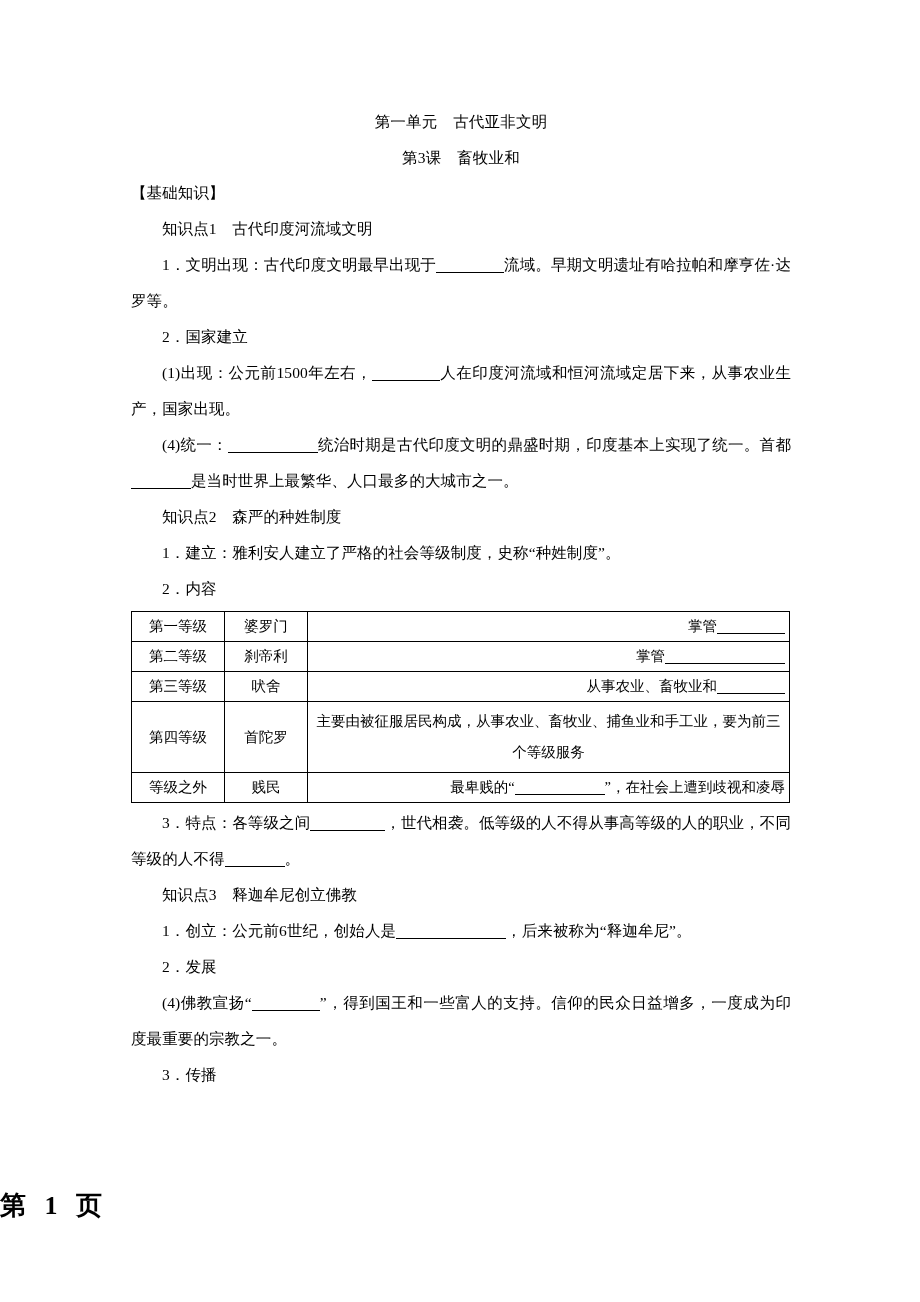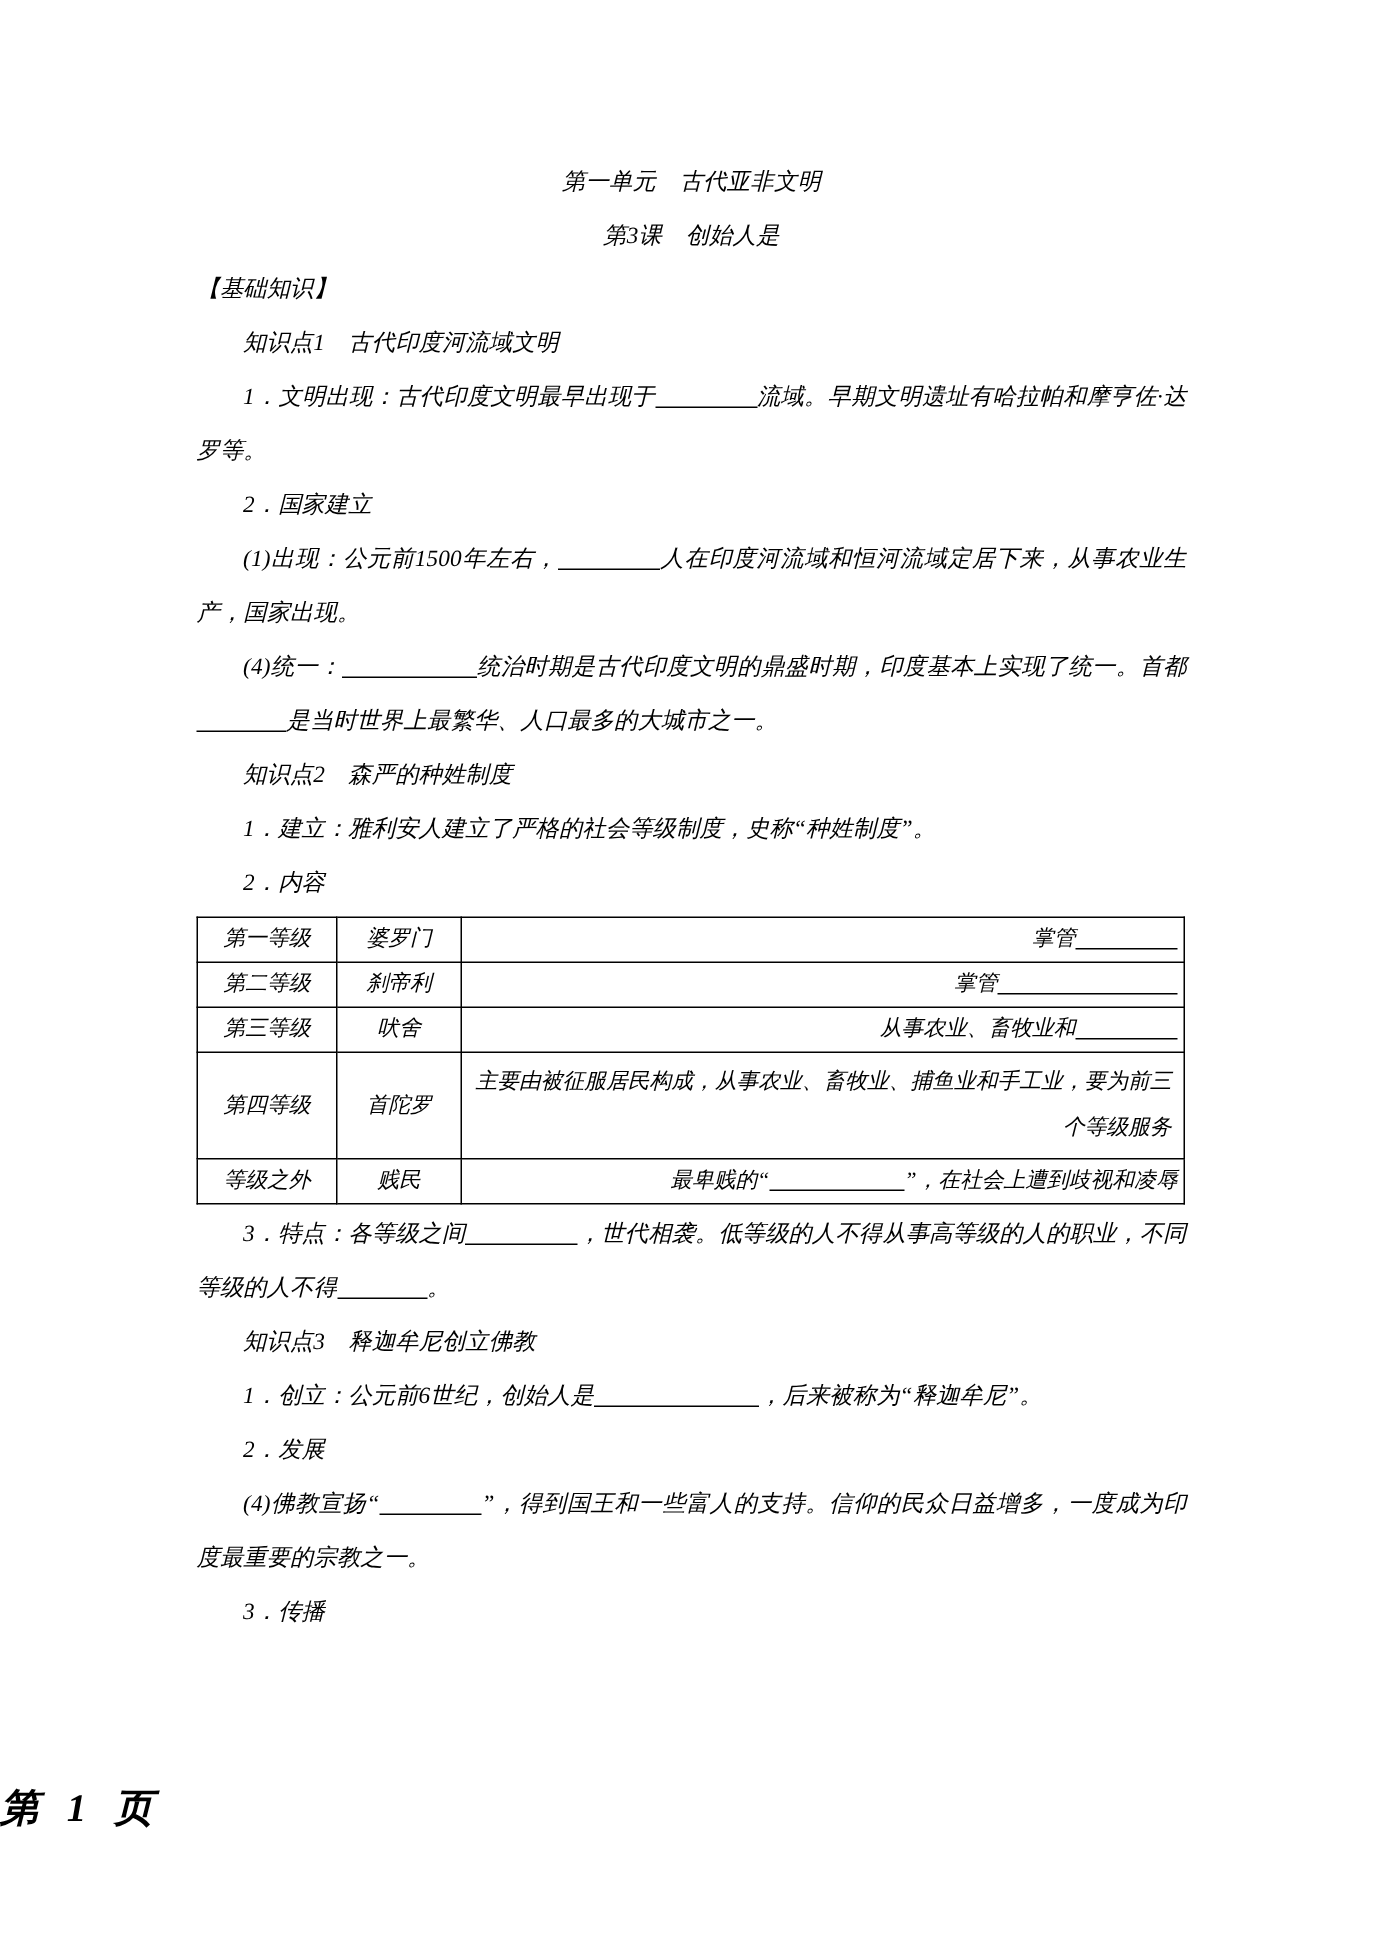--- a/index.html
+++ b/index.html
@@ -14,21 +14,20 @@
     position: relative;
     font-family: "Liberation Serif", "DejaVu Serif", serif;
     color: #000000;
     overflow: hidden;
   }
   .page {
     position: absolute;
     left: 0; top: 0;
     width: 920px;
     height: 1302px;
-    font-style: italic;
   }
   .content {
     position: absolute;
     left: 131px;
     top: 105px;
     width: 660px;
   }
 
   
   .title-line {
@@ -77,21 +76,21 @@
   table.caste td {
     border: 1px solid #000000;
     font-size: 14.5px;
     line-height: 27px;
     padding: 1px 4px;
     vertical-align: middle;
   }
   td.c-level { width: 84px;  text-align: center; }
   td.c-name  { width: 74px;  text-align: center; }
   td.c-desc  { text-align: right; }
-  td.c-desc.two-line { line-height: 31px; padding: 4px 8px; text-align: right; }
+  td.c-desc.two-line { line-height: 31px; padding: 4px 8px; text-align: center; }
   tr.tall td { height: 62px; }
 
   
   .footer {
     position: absolute;
     left: 0;
     top: 1188px;
     width: 780px;
     text-align: left;
     font-size: 26px;
@@ -101,21 +100,21 @@
   }
 </style>
 </head>
 <body>
 
 <div class="page">
   <div class="content">
 
     <div class="title-line unit">第一单元　古代亚非文明</div>
 
-    <div class="title-line lesson">第3课　创始人是</div>
+    <div class="title-line lesson">第3课　畜牧业和</div>
 
     <p class="para bracket">【基础知识】</p>
 
     <div id="kp-container">
         <p class="para indent2">知识点1　古代印度河流域文明</p>
         <p class="para indent2"><span>1．文明出现：古代印度文明最早出现于</span><span class="blank b68"></span><span>流域。早期文明遗址有哈拉帕和摩亨佐·达罗等。</span></p>
         <p class="para indent2"><span>2．国家建立</span></p>
         <p class="para indent2"><span>(1)出现：公元前1500年左右，</span><span class="blank b68"></span><span>人在印度河流域和恒河流域定居下来，从事农业生产，国家出现。</span></p>
         <p class="para indent2"><span>(4)统一：</span><span class="blank b90"></span><span>统治时期是古代印度文明的鼎盛时期，印度基本上实现了统一。首都</span><span class="blank b60"></span><span>是当时世界上最繁华、人口最多的大城市之一。</span></p>
         <p class="para indent2">知识点2　森严的种姓制度</p>

